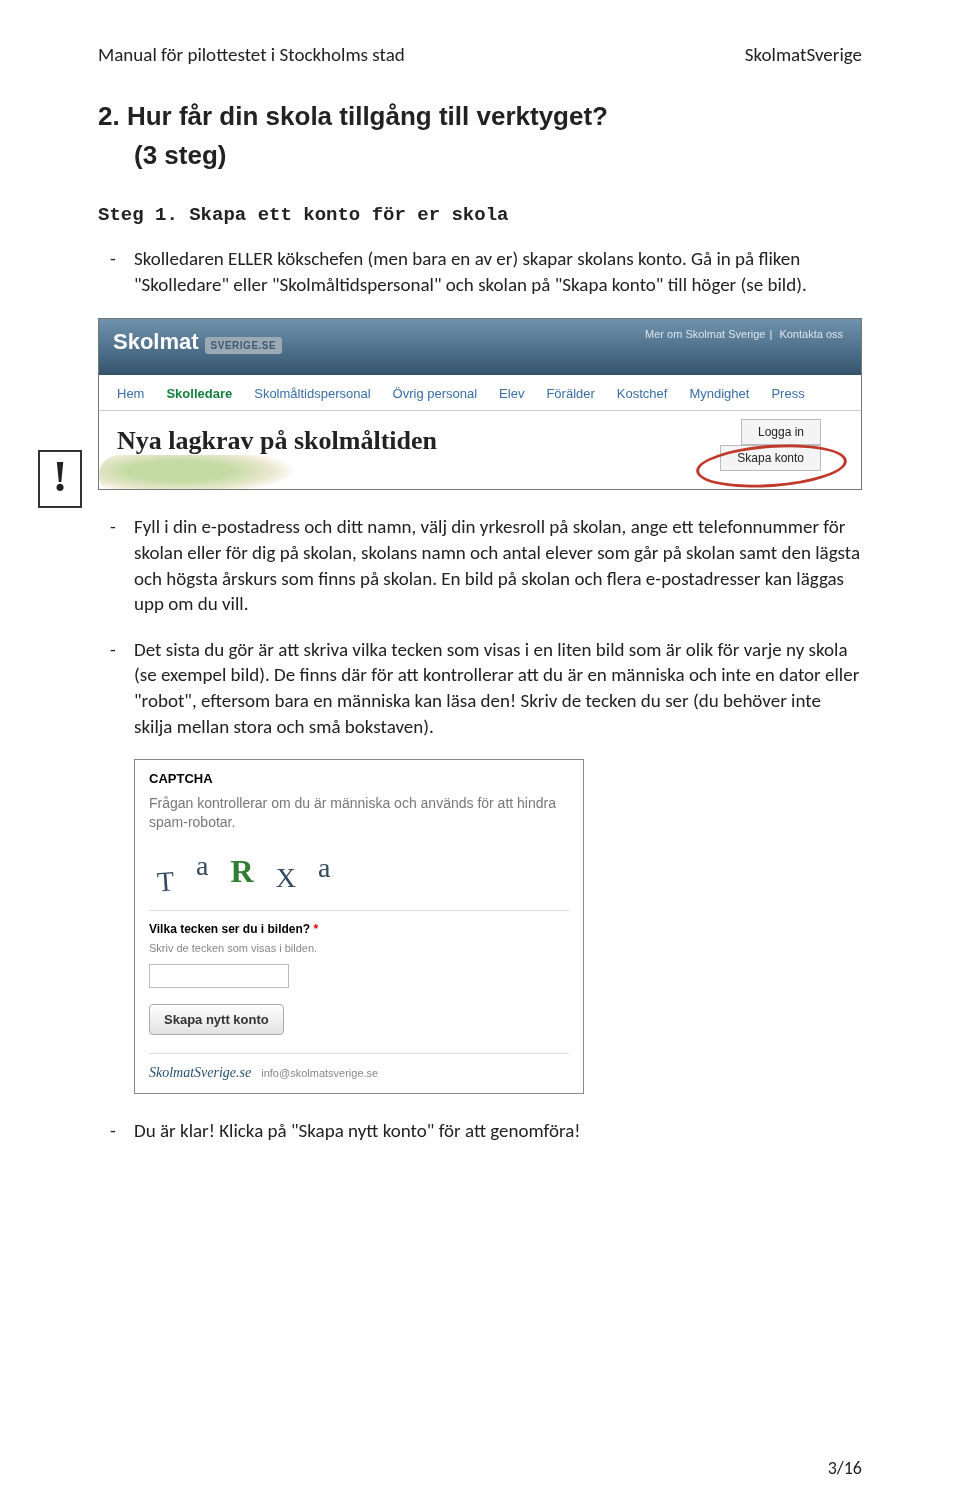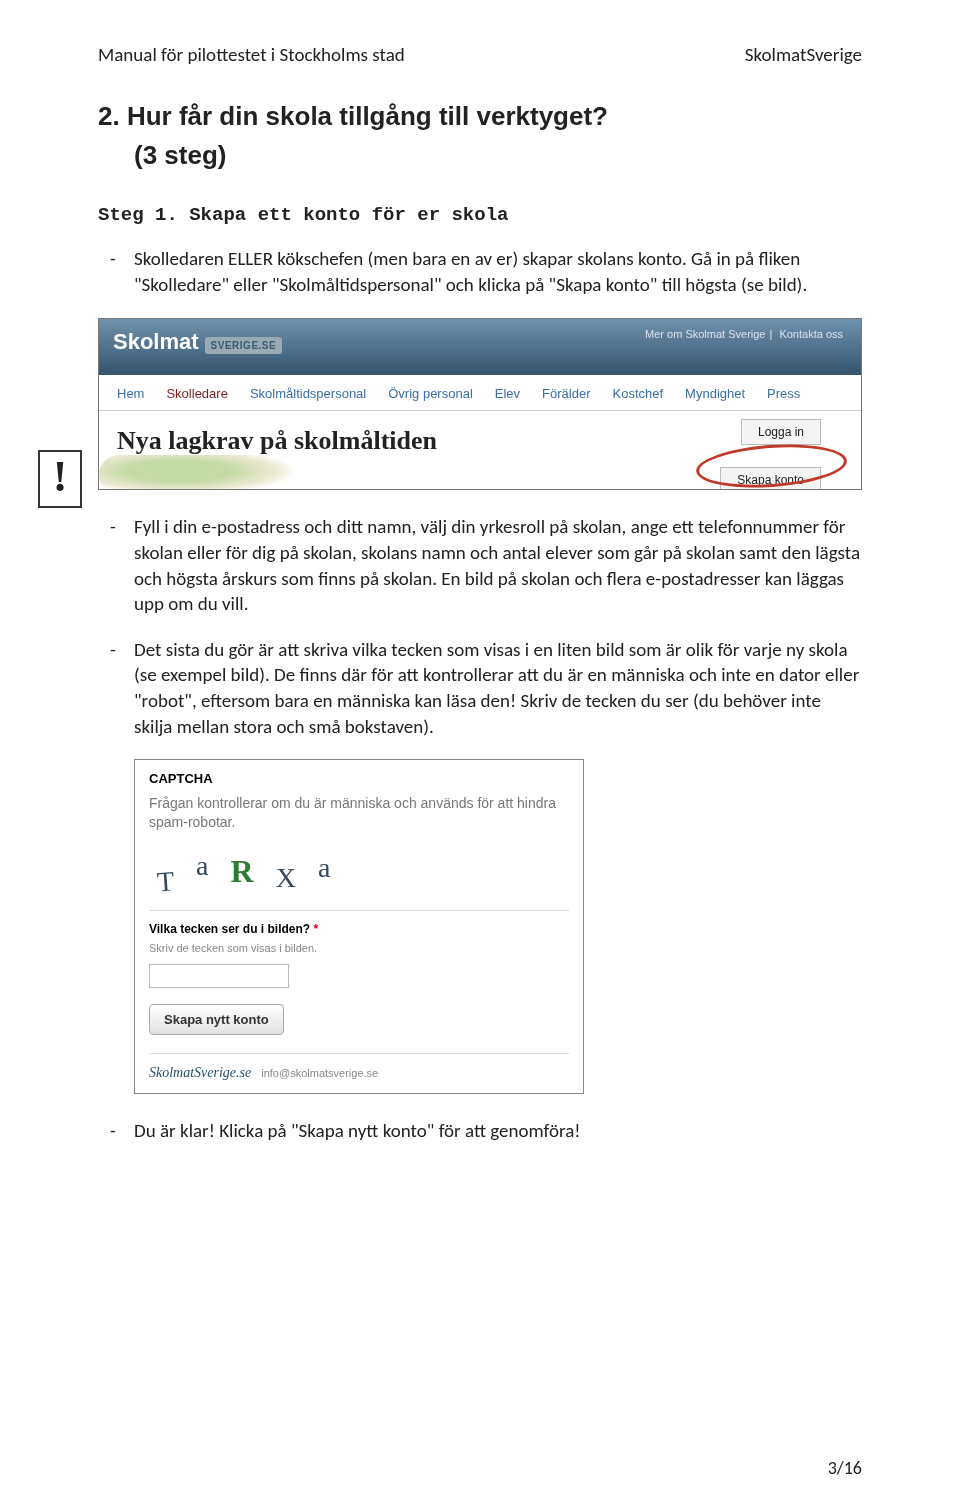--- a/index.html
+++ b/index.html
@@ -115,21 +115,21 @@
   .shot1 .toplinks span{padding:0 4px;}
   .shot1 .nav{
     background:#fff;
     display:flex;
     gap:22px;
     padding:10px 18px 8px 18px;
     font-size:13px;
     color:#3a6ea5;
   }
   .shot1 .nav .active{
-    color:#7f1d1d;font-weight:normal;
+    color:#15803d;font-weight:bold;
   }
   .shot1 .lower{
     position:relative;
     height:78px;
     border-top:1px solid #ccc;
     background:#fff;
     overflow:hidden;
   }
   .shot1 .headline{
     font-family:Georgia, "Times New Roman", serif;
@@ -146,21 +146,21 @@
     background:radial-gradient(ellipse at 40% 40%, #b5d28c 0 30%, #e6e2c5 55%, transparent 70%);
     border-radius:40px;
     opacity:.8;
   }
   .shot1 .btn{
     position:absolute;right:40px;
     background:#f4f4f4;border:1px solid #bbb;
     font-size:12px;padding:4px 16px;
   }
   .shot1 .btnLogin{top:8px;}
-  .shot1 .btnCreate{top:56px;}
+  .shot1 .btnCreate{top:34px;}
   .shot1 .ring{
     position:absolute;
     right:14px;top:34px;
     width:145px;height:36px;
     border:3px solid #c0392b;
     border-radius:50%;
     transform:rotate(-4deg);
     pointer-events:none;
   }
 
@@ -229,21 +229,21 @@
     </div>
     <div>SkolmatSverige</div>
   </div>
 
   <h2 class="sec">2. Hur får din skola tillgång till verktyget?</h2>
   <div class="substeps">(3 steg)</div>
 
   <div class="stepTitle">Steg 1. Skapa ett konto för er skola</div>
 
   <ul class="body">
-    <li>Skolledaren ELLER kökschefen (men bara en av er) skapar skolans konto. Gå in på fliken "Skolledare" eller "Skolmåltidspersonal" och klicka på "Skapa konto" till högsta (se bild).</li>
+    <li>Skolledaren ELLER kökschefen (men bara en av er) skapar skolans konto. Gå in på fliken "Skolledare" eller "Skolmåltidspersonal" och skolan på "Skapa konto" till höger (se bild).</li>
   </ul>
 
   <div class="excl">!</div>
 
   <div class="shot1">
     <div class="topbar">
       <div class="brand">
         <span>Skolmat</span>
         <span class="tag">SVERIGE.SE</span>
       </div>

